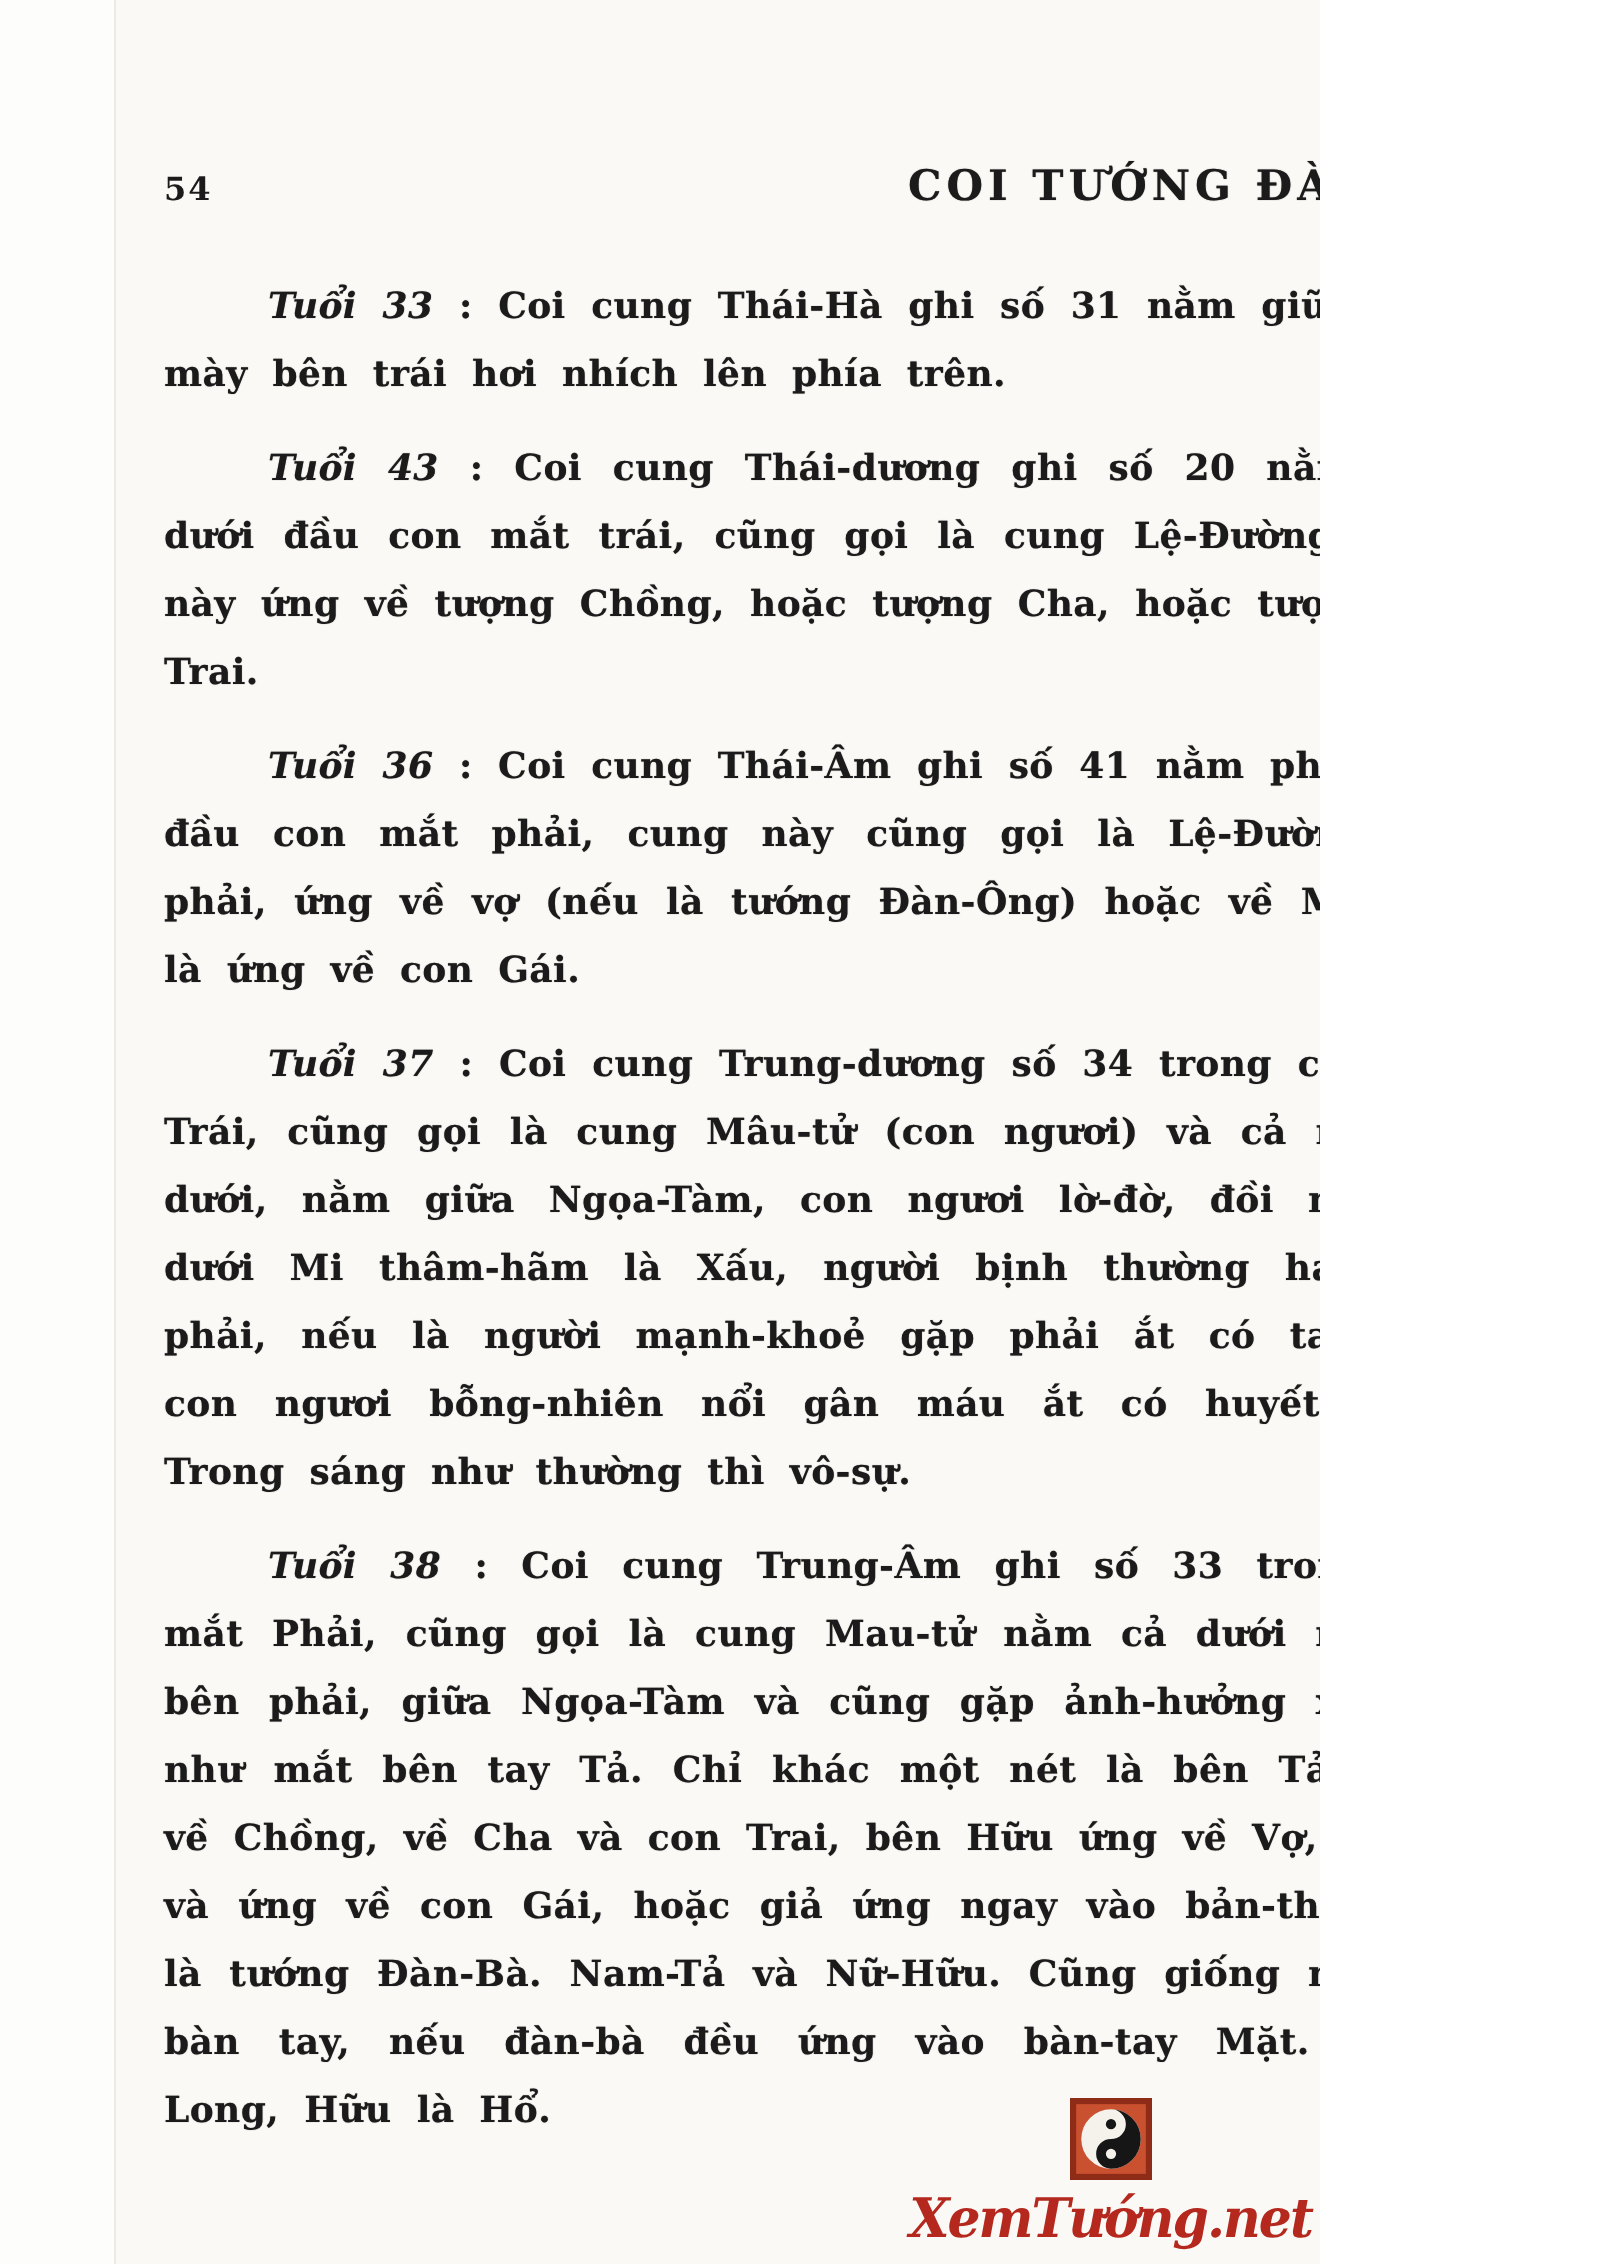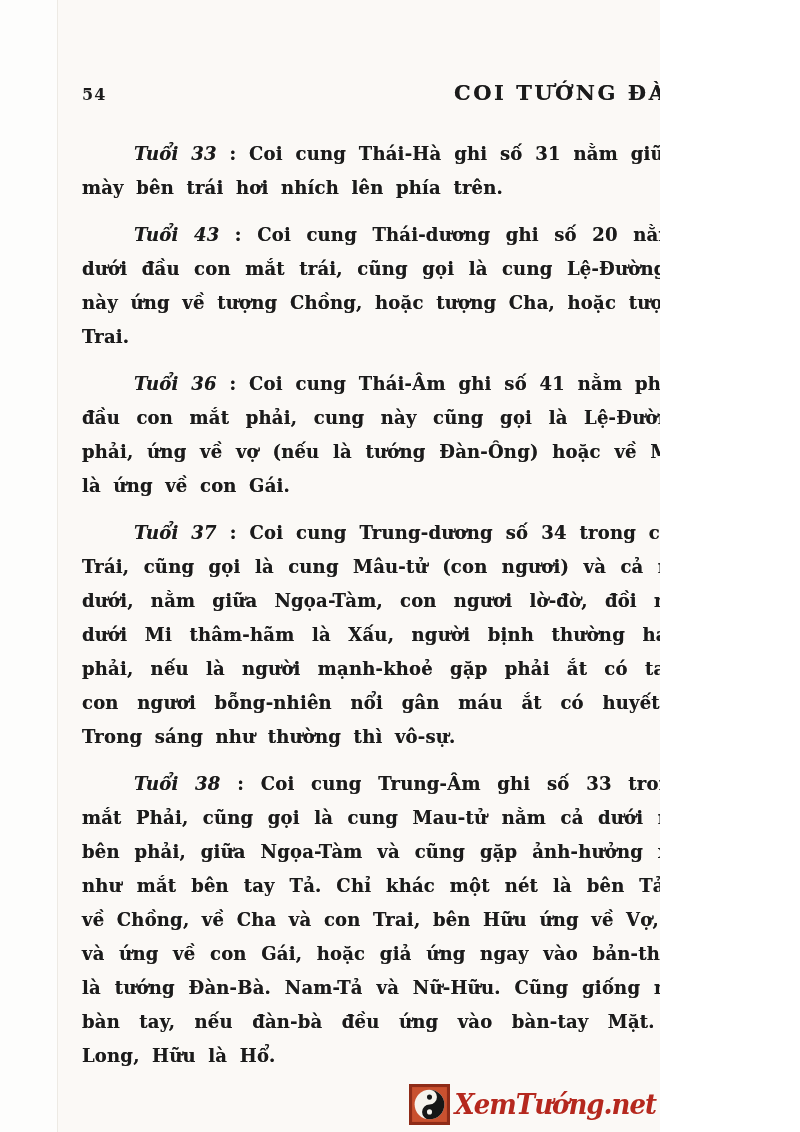--- a/index.html
+++ b/index.html
@@ -33,21 +33,21 @@
     margin:0 0 13px 0;
     font-size:18px;font-weight:700;line-height:34px;
     text-align:justify;text-indent:52px;
     word-spacing:6px;letter-spacing:.2px;
     text-shadow:0 0 .5px rgba(0,0,0,.55);
   }
   .para .lead{font-style:italic;}
   .speck{position:absolute;background:#4a4a4a;border-radius:50%;}
   .watermark{
     position:absolute;right:4px;bottom:7px;
-    display:flex;align-items:center;gap:5px;
+    display:flex;align-items:center;gap:5px;flex-direction:column;
   }
   .wm-box{display:block;}
   .wm-text{
     font-family:"DejaVu Serif","Liberation Serif",serif;
     font-style:italic;font-weight:700;
     font-size:26px;letter-spacing:-1px;
     transform:scaleY(1.05);
   }
 </style>
 </head>

